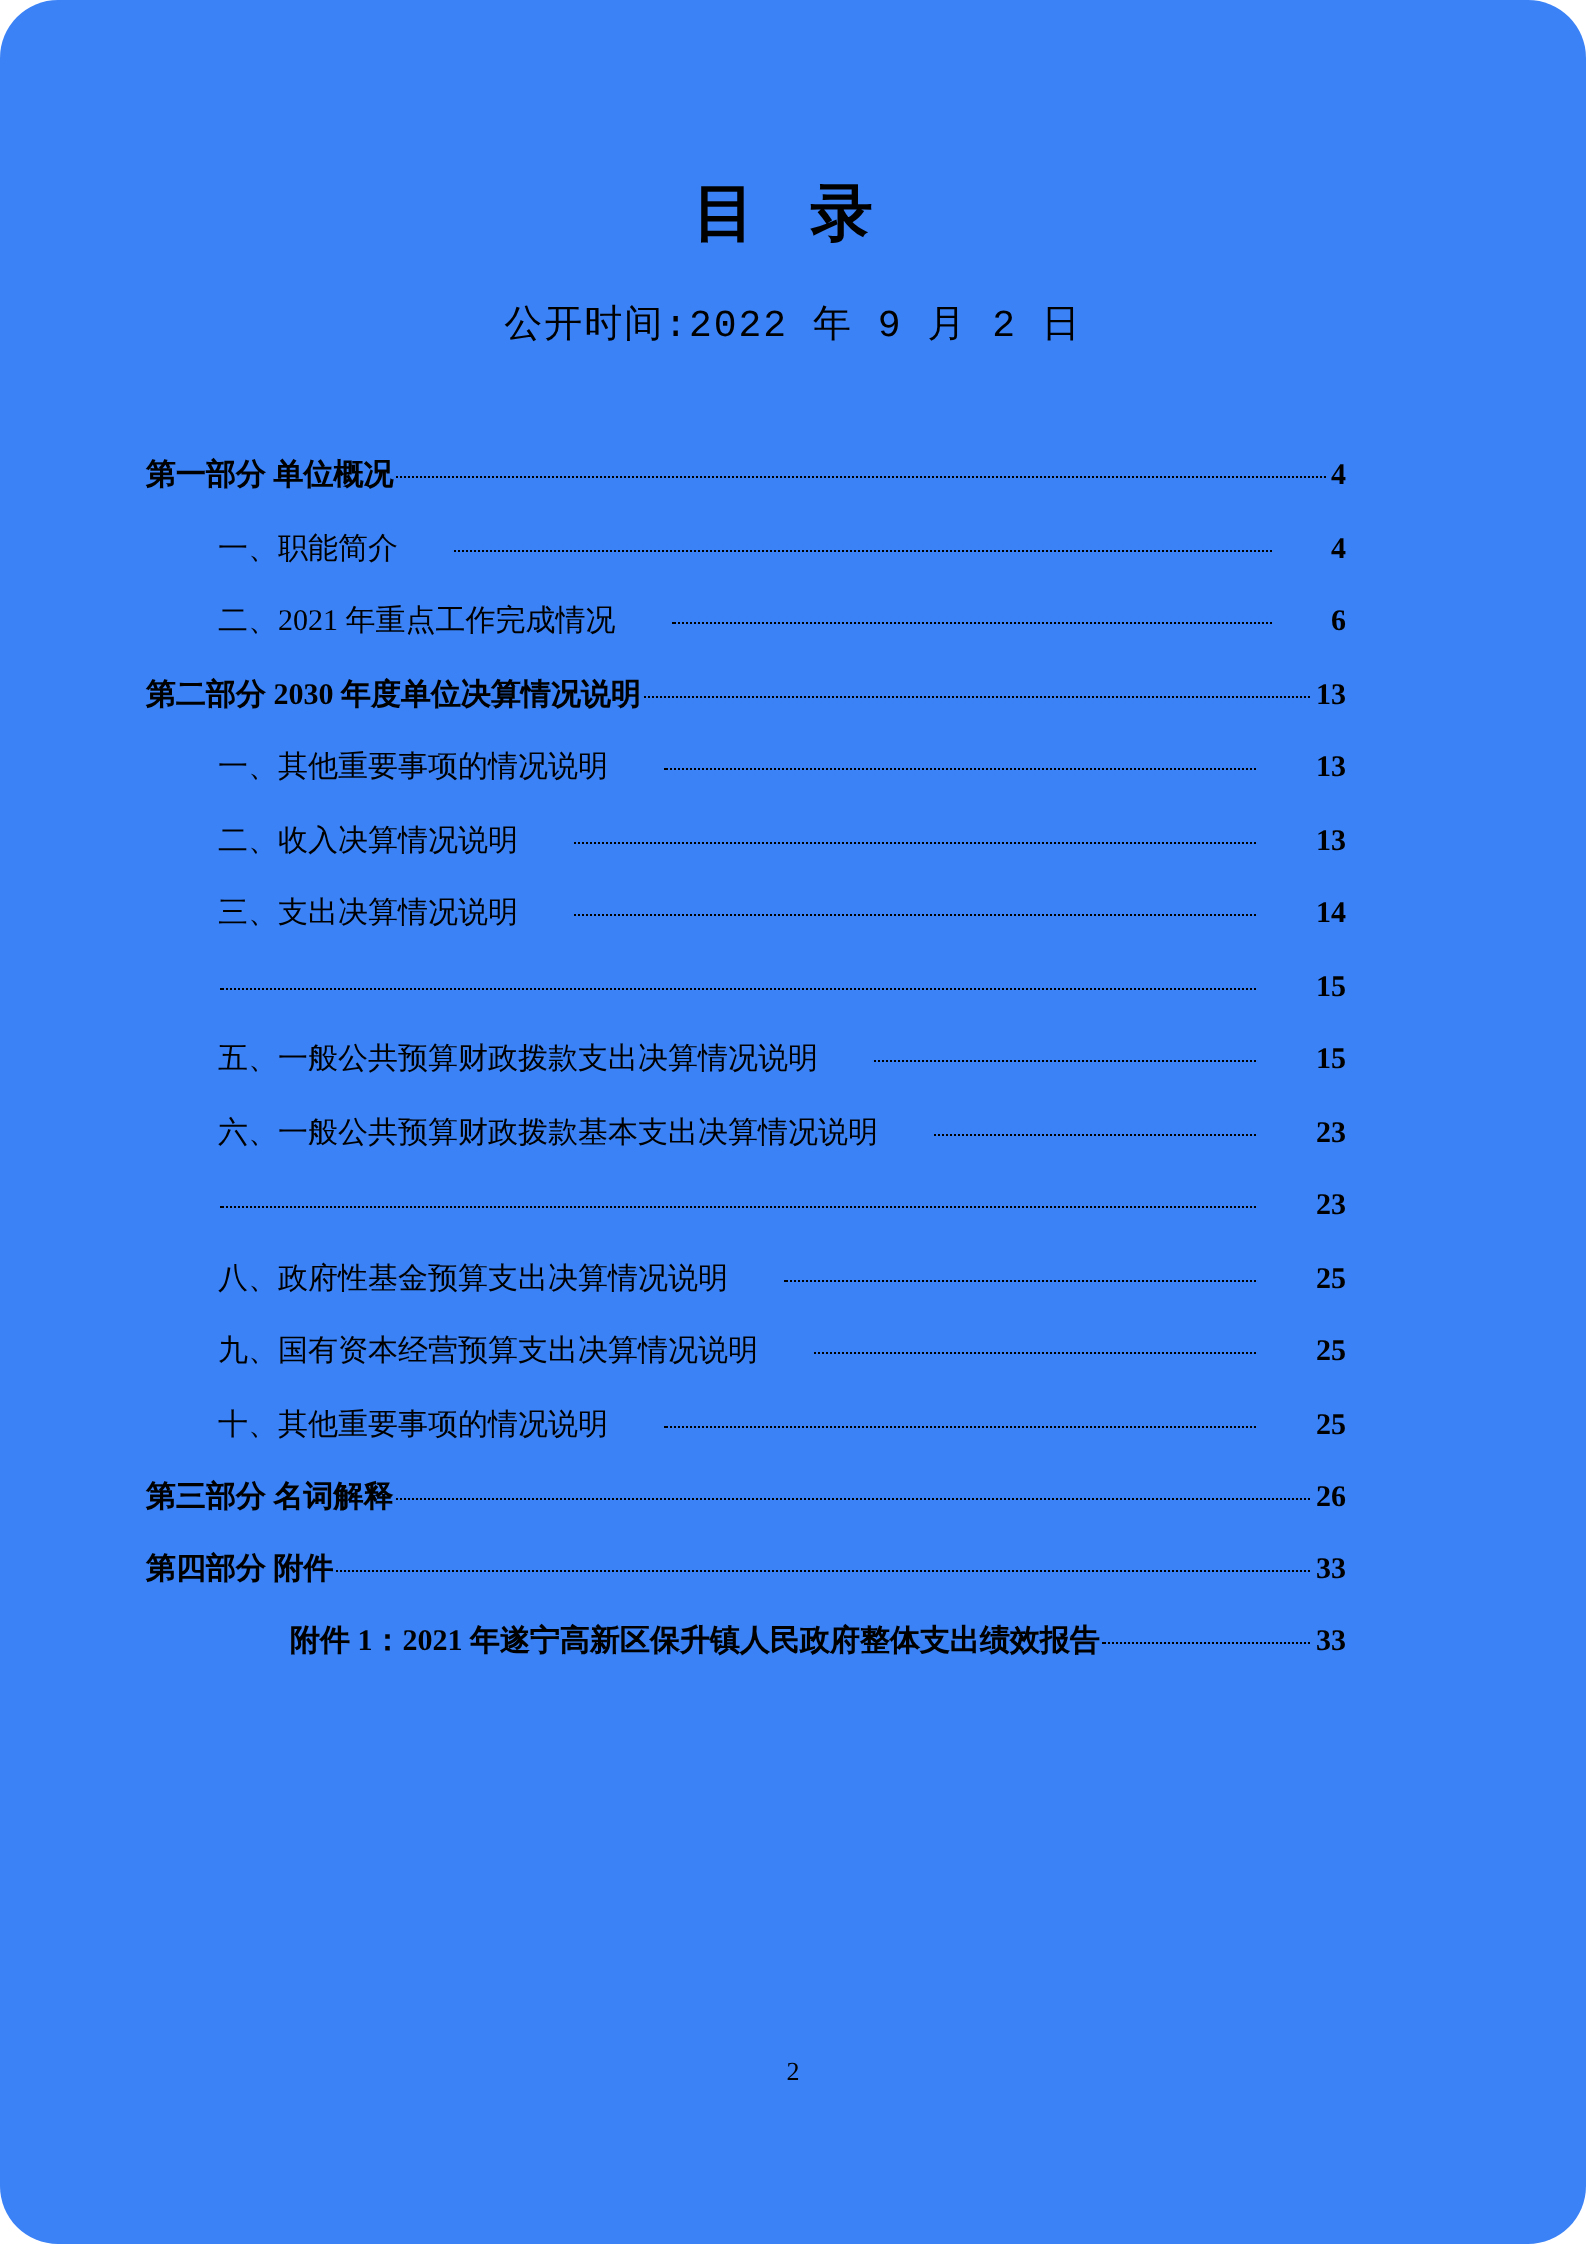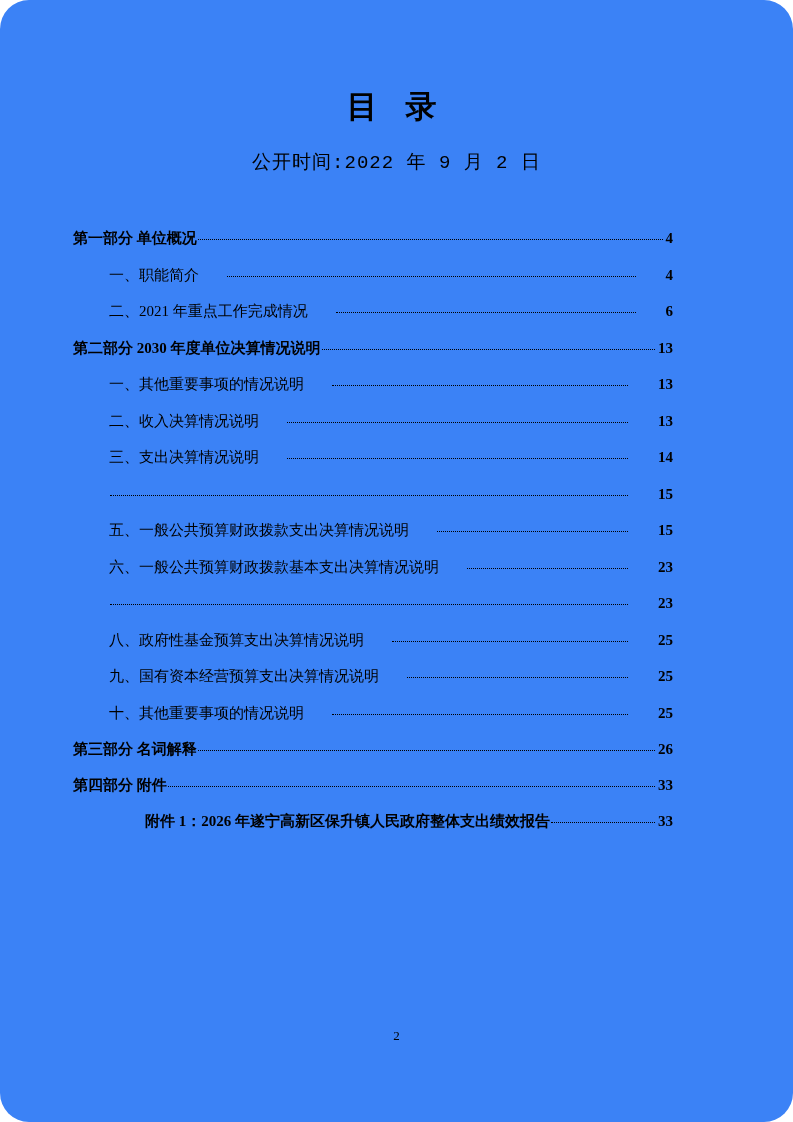--- a/index.html
+++ b/index.html
@@ -178,21 +178,21 @@
         <span class="toc-label">第三部分  名词解释</span>
         <span class="toc-dots"></span>
         <span class="toc-page">26</span>
       </div>
       <div class="toc-entry lvl1">
         <span class="toc-label">第四部分  附件</span>
         <span class="toc-dots"></span>
         <span class="toc-page">33</span>
       </div>
       <div class="toc-entry lvl3">
-        <span class="toc-label">附件 1：2026 年遂宁高新区保升镇人民政府整体支出绩效报告</span>
+        <span class="toc-label">附件 1：2021 年遂宁高新区保升镇人民政府整体支出绩效报告</span>
         <span class="toc-dots"></span>
         <span class="toc-page">33</span>
       </div>
     </div>
 
   <div class="footer-pagenum">2</div>
 
 </div>
 
 </body></html>

